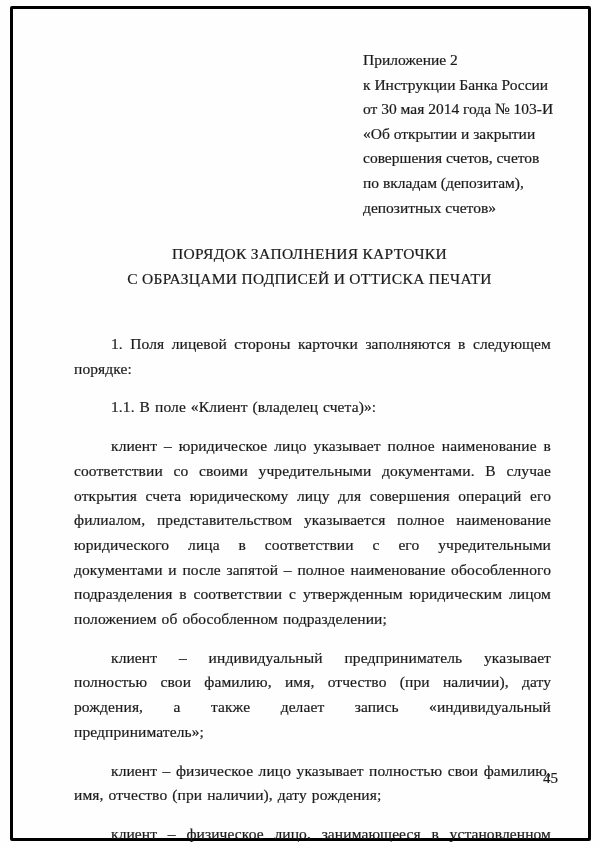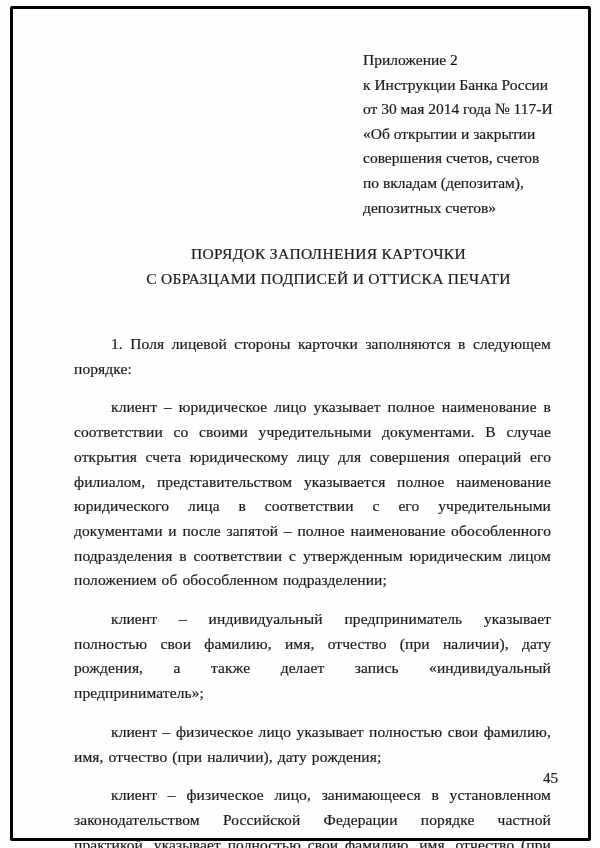--- a/index.html
+++ b/index.html
@@ -38,21 +38,21 @@
     position: absolute;
     left: 363px;
     top: 48px;
     font-size: 15.5px;
     line-height: 24.6px;
     white-space: nowrap;
   }
   
   .doc-title {
     position: absolute;
-    left: 76px;
+    left: 57px;
     width: 505px;
     top: 242px;
     text-align: center;
     font-size: 15.5px;
     line-height: 24.5px;
     letter-spacing: 0.3px;
   }
   
   .content {
     position: absolute;
@@ -83,34 +83,35 @@
 </head>
 <body>
 
 <div class="page">
 
   <div class="frame"></div>
 
   <div class="annex">
     <div>Приложение 2</div>
     <div>к Инструкции Банка России</div>
-    <div>от 30 мая 2014 года № 117-И</div>
+    <div>от 30 мая 2014 года № 103-И</div>
     <div>«Об открытии и закрытии</div>
     <div>совершения счетов, счетов</div>
     <div>по вкладам (депозитам),</div>
     <div>депозитных счетов»</div>
   </div>
 
   <div class="doc-title">
     <div>ПОРЯДОК ЗАПОЛНЕНИЯ КАРТОЧКИ</div>
     <div>С ОБРАЗЦАМИ ПОДПИСЕЙ И ОТТИСКА ПЕЧАТИ</div>
   </div>
 
   <div class="content">
     <p>1. Поля лицевой стороны карточки заполняются в следующем порядке:</p>
+    <p>1.1. В поле «Клиент (владелец счета)»:</p>
     <p>клиент – юридическое лицо указывает полное наименование в соответствии со своими учредительными документами. В случае открытия счета юридическому лицу для совершения операций его филиалом, представительством указывается полное наименование юридического лица в соответствии с его учредительными документами и после запятой – полное наименование обособленного подразделения в соответствии с утвержденным юридическим лицом положением об обособленном подразделении;</p>
     <p>клиент – индивидуальный предприниматель указывает полностью свои фамилию, имя, отчество (при наличии), дату рождения, а также делает запись «индивидуальный предприниматель»;</p>
     <p>клиент – физическое лицо указывает полностью свои фамилию, имя, отчество (при наличии), дату рождения;</p>
     <p>клиент – физическое лицо, занимающееся в установленном законодательством Российской Федерации порядке частной практикой, указывает полностью свои фамилию, имя, отчество (при наличии), дату рождения, а также вид деятельности (например, адвокат, нотариус, арбитражный управляющий).</p>
   </div>
 
   <div class="pagenum">45</div>
 
 </div>
 

